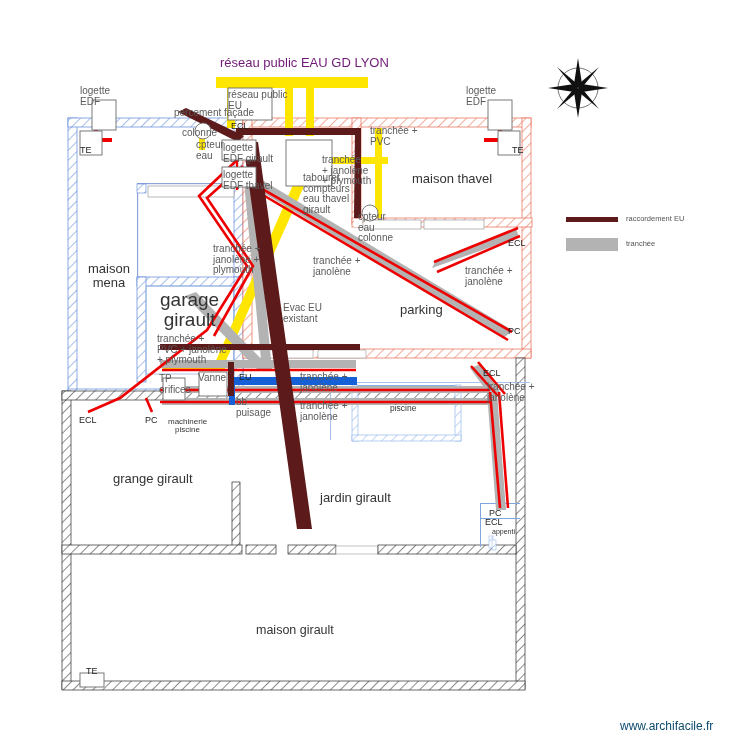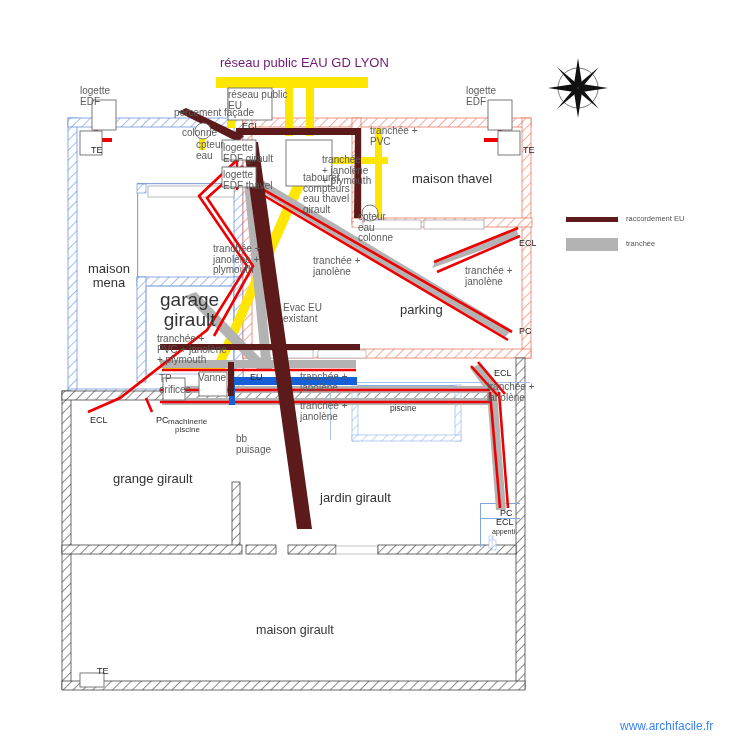--- a/index.html
+++ b/index.html
@@ -3,23 +3,23 @@
 <meta charset="utf-8">
 <style>
   html,body{margin:0;padding:0;background:#fff;}
   body{width:750px;height:750px;position:relative;overflow:hidden;
        font-family:"Liberation Sans",sans-serif;color:#1a1a1a;}
   #plan{position:absolute;left:0;top:0;width:750px;height:750px;}
   .lbl{position:absolute;white-space:pre;line-height:1.05;}
   .t-title{font-size:13px;color:#701a75;}
   .t-room{font-size:13px;color:#333;}
   .t-small{font-size:10px;color:#5a5a5a;}
-  .t-code{font-size:9px;color:#222;margin-left:11px;}
+  .t-code{font-size:9px;color:#222;}
   .t-legend{font-size:7.5px;color:#555;}
-  .t-wm{font-size:12px;color:#3b82f6;}
+  .t-wm{font-size:12px;color:#0c4a6e;}
 </style>
 </head>
 <body>
 
 <svg id="plan" viewBox="0 0 750 750">
   <defs>
 
     <pattern id="hb" width="7" height="7" patternTransform="rotate(45)" patternUnits="userSpaceOnUse">
       <rect width="7" height="7" fill="#ffffff"></rect>
       <line x1="0" y1="0" x2="0" y2="7" stroke="#5b86d8" stroke-width="1.1"></line>
@@ -282,21 +282,21 @@
     <div class="lbl t-code" style="left: 508px; top: 327px;">PC</div>
     <div class="lbl t-small" style="left: 283px; top: 303px;">Evac EU
 existant</div>
     <div class="lbl t-small" style="left: 157px; top: 334px;">tranchée +
 PVC + janolène
 + plymouth</div>
     <div class="lbl t-small" style="left: 159px; top: 374px;">TP
 orifices</div>
     <div class="lbl t-small" style="left: 198px; top: 373px;">Vanne</div>
     <div class="lbl t-code" style="left: 239px; top: 373px;">EU</div>
-    <div class="lbl t-small" style="left: 236px; top: 397px; margin-top: 37px;">bb
+    <div class="lbl t-small" style="left: 236px; top: 397px;">bb
 puisage</div>
     <div class="lbl t-code" style="left: 79px; top: 416px;">ECL</div>
     <div class="lbl t-code" style="left: 145px; top: 416px;">PC</div>
     <div class="lbl t-small" style="left: 300px; top: 372px;">tranchée +
 janolène</div>
     <div class="lbl t-small" style="left: 300px; top: 401px;">tranchée +
 janolène</div>
     <div class="lbl t-code" style="left: 483px; top: 369px;">ECL</div>
     <div class="lbl t-small" style="left: 487px; top: 382px;">tranchée +
 janolène</div>

